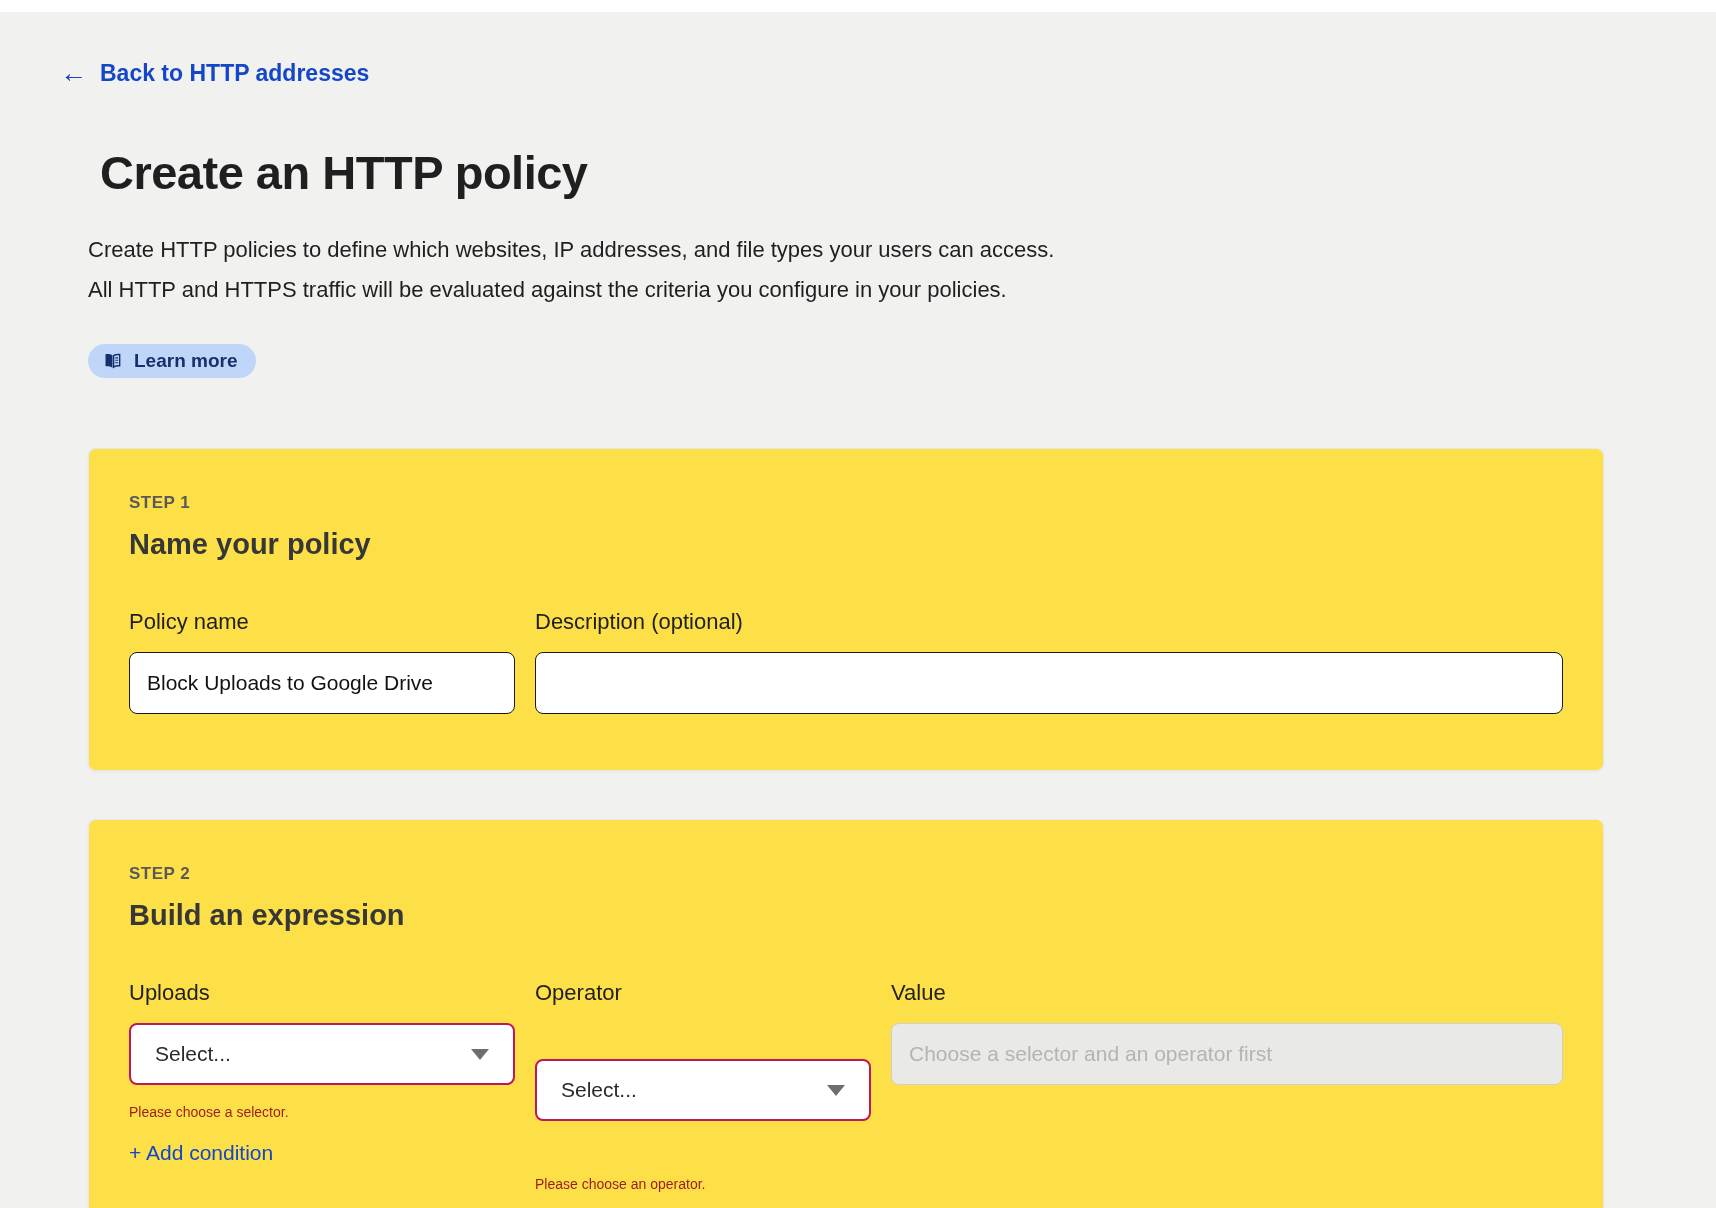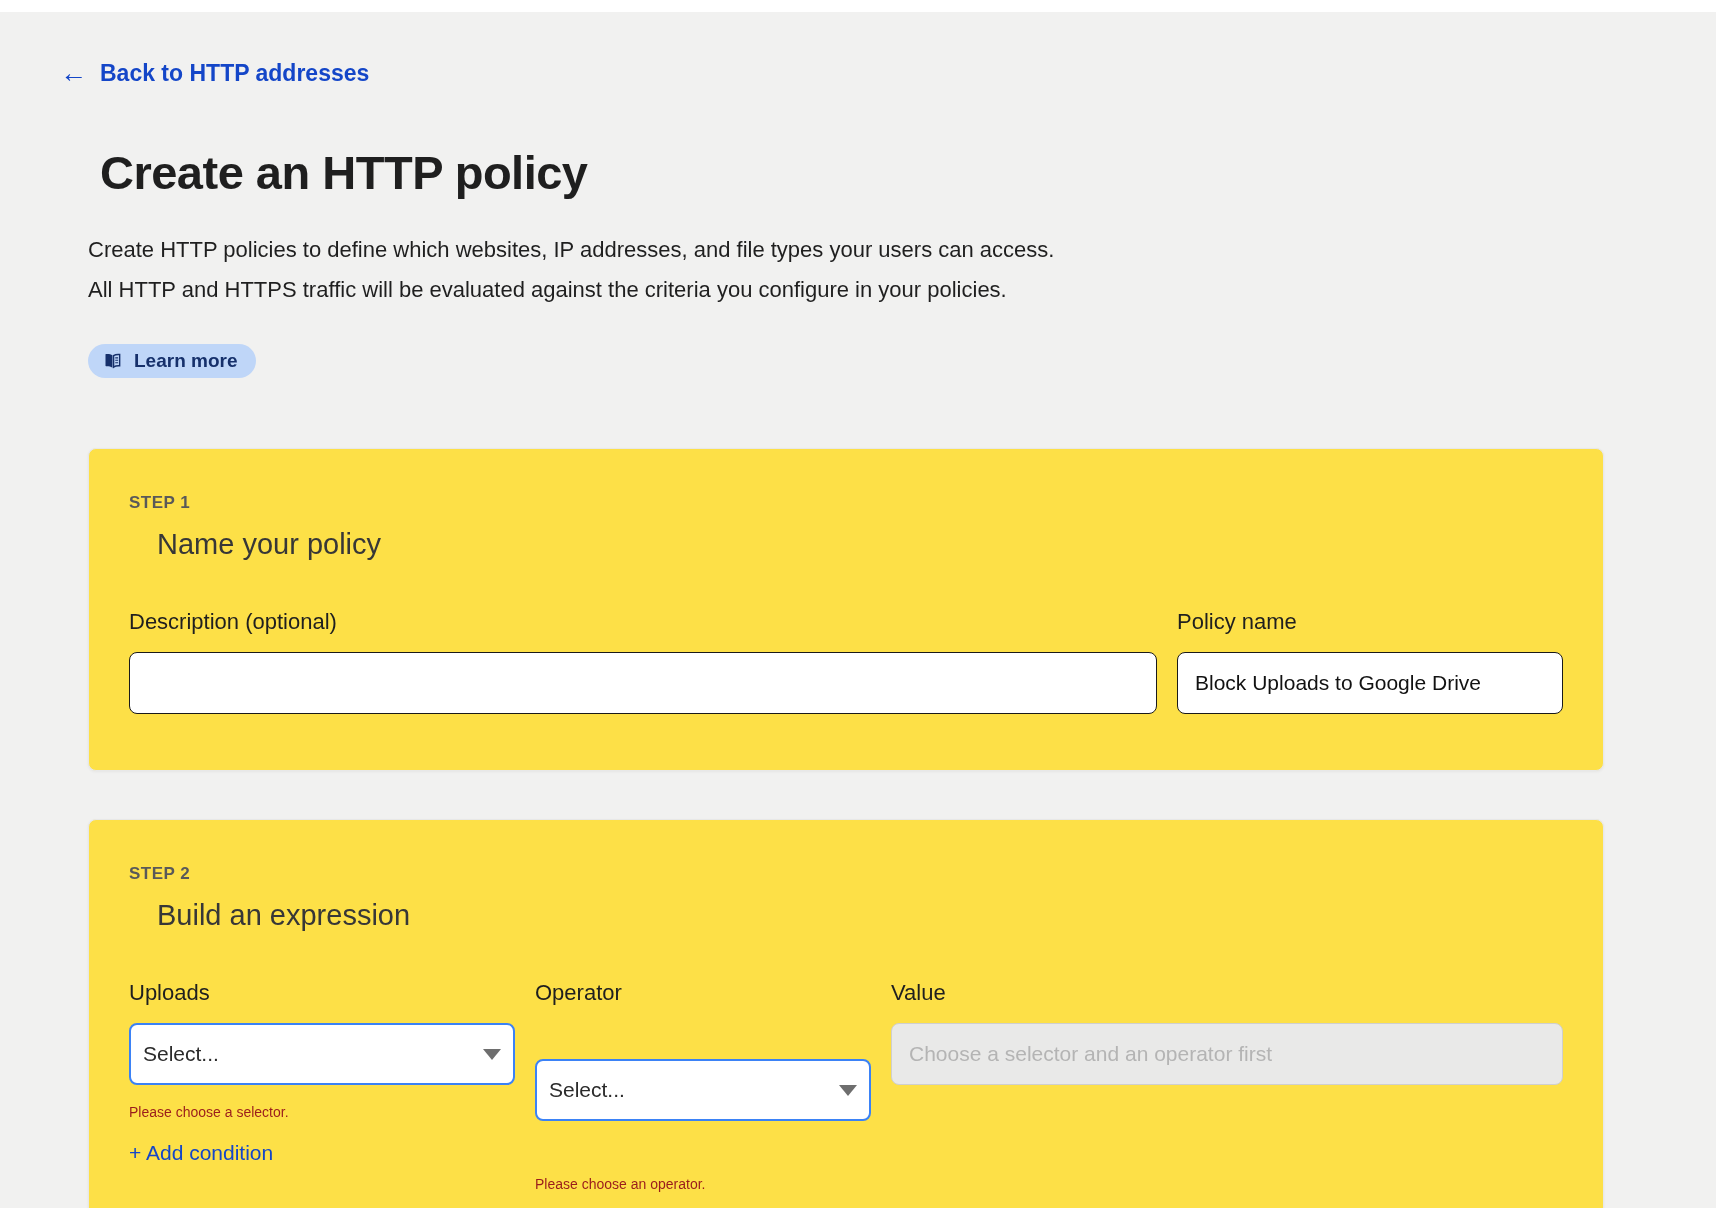--- a/index.html
+++ b/index.html
@@ -56,21 +56,21 @@
   }
   .card-step1 { margin-top:70px; height:323px; }
   .card-step2 { margin-top:48px; height:420px; }
 
   .step-label {
     font-size:17px; font-weight:bold; color:#595959;
     letter-spacing:0.5px;
   }
   .card h2 {
     margin-top:15px;
-    font-size:29px; font-weight:normal; color:#373737;margin-left:28px;
+    font-size:29px; font-weight:bold; color:#373737;
   }
 
   .form-row { display:flex; gap:20px; margin-top:48px; }
   .field { display:flex; flex-direction:column; }
   .field-label { font-size:22px; color:#1f1f1f; margin-bottom:17px; }
 
   .w-selector { width:386px; }
   .w-operator { width:336px;gap:36px; }
   .w-flex { flex:1; }
 
@@ -86,22 +86,22 @@
   input.text-input:disabled, input.disabled-input {
     background:#e9e9e8;
     border:1px solid #cfcfce;
   }
   input.disabled-input::placeholder { color:#b4b4b4; opacity:1; }
 
   
   .select-box {
     height:62px; width:100%;
     display:flex; align-items:center; justify-content:space-between;
-    border:2px solid #3b82f6; border-radius:8px;
-    background:#ffffff; padding:0 12px;
+    border:2px solid #be185d; border-radius:8px;
+    background:#ffffff; padding:0 24px;
     cursor:pointer;
   }
   .select-box .select-value { font-size:21px; color:#2b2b2b; }
   .caret {
     width:0; height:0;
     border-left:9px solid transparent;
     border-right:9px solid transparent;
     border-top:11px solid #6e6e6e;
   }
 
@@ -146,27 +146,27 @@
   </span>
   <span>Learn more</span>
 </button>
 
 
 <section class="card card-step1">
   <div class="step-label">STEP 1</div>
   <h2>Name your policy</h2>
 
   <div class="form-row">
+    <div class="field w-selector">
+      <label class="field-label">Policy name</label>
+      <input class="text-input" type="text" value="Block Uploads to Google Drive" style="">
+    </div>
     <div class="field w-flex">
       <label class="field-label">Description (optional)</label>
       <input class="text-input" type="text" value="" style="">
-    </div>
-    <div class="field w-selector">
-      <label class="field-label">Policy name</label>
-      <input class="text-input" type="text" value="Block Uploads to Google Drive" style="">
     </div>
   </div>
 </section>
 
 
 <section class="card card-step2">
   <div class="step-label">STEP 2</div>
   <h2>Build an expression</h2>
 
   <div class="form-row">

